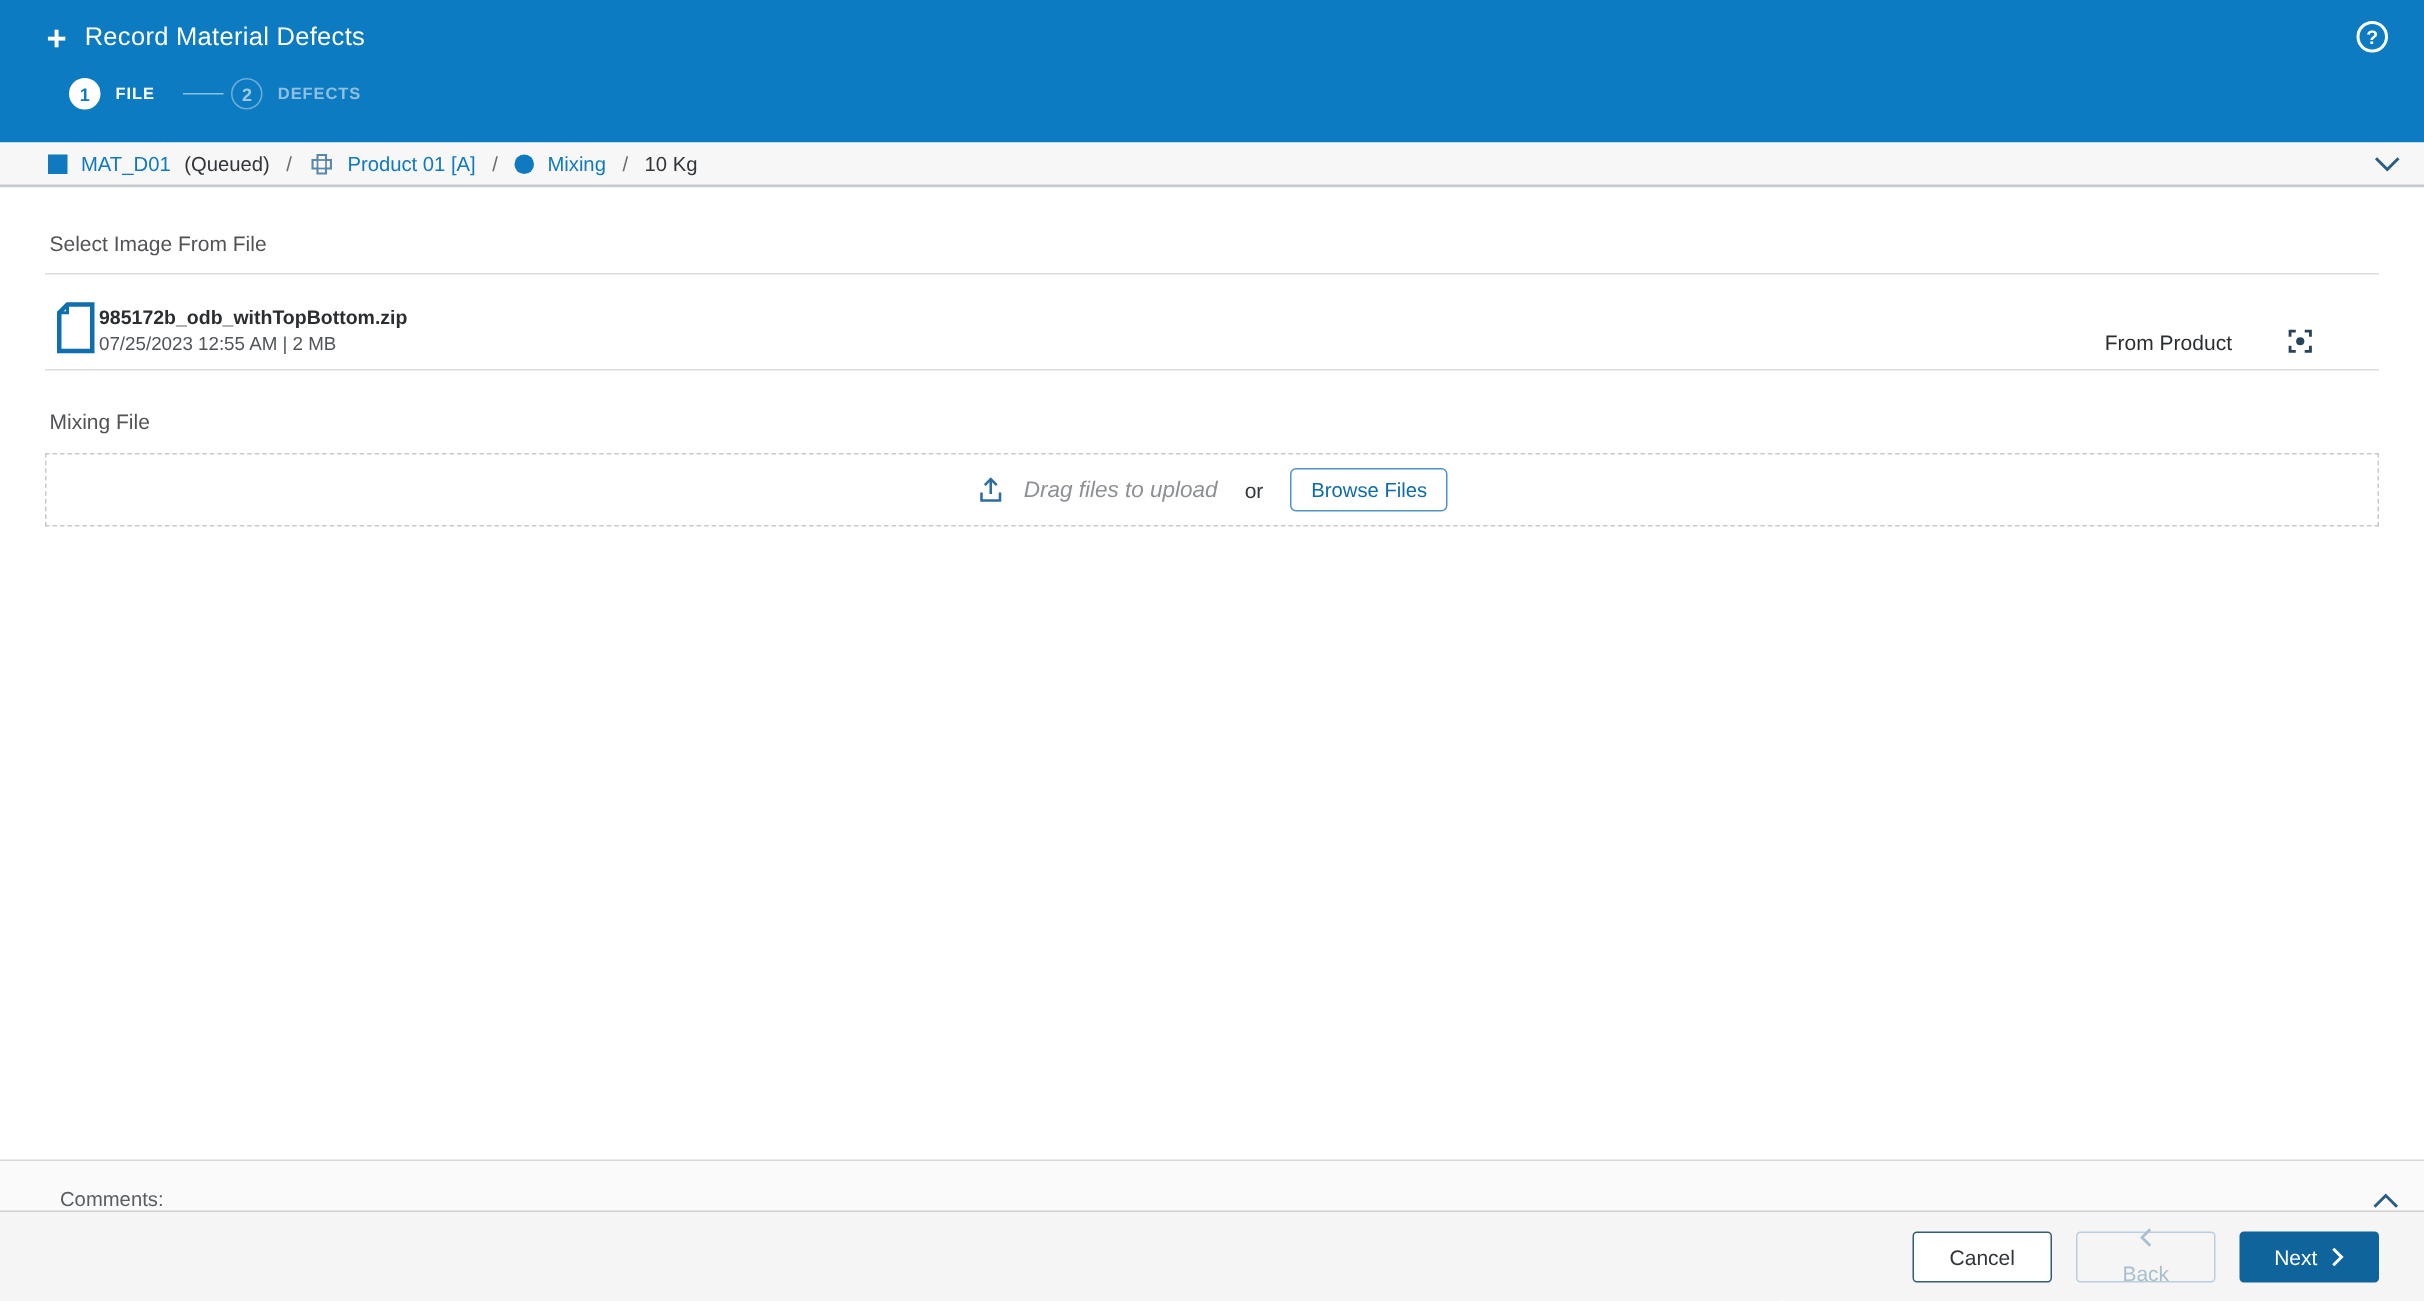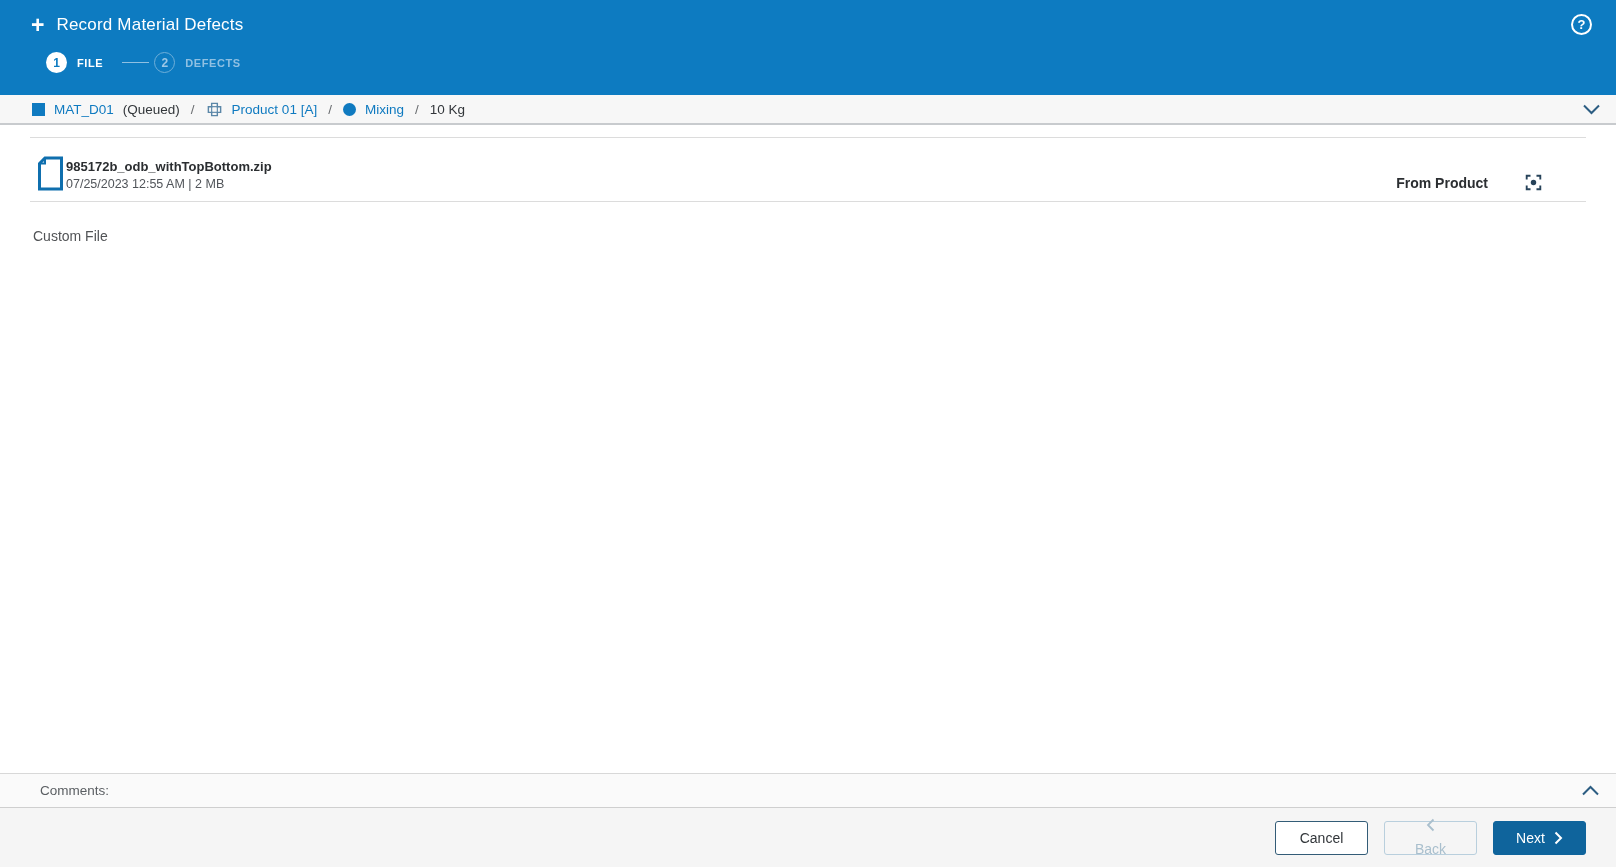--- a/index.html
+++ b/index.html
@@ -50,41 +50,41 @@
   .content { flex: 1; padding: 0 30px; overflow: hidden; background: #fff; }
   .section-heading { font-size: 14px; font-weight: 400; color: #515356; margin: 29px 3px 0; }
   .rule { border: none; border-top: 1px solid #dcdcdc; margin-top: 12px; }
   .file-row {
     display: flex; align-items: flex-end; gap: 2px;
     padding: 10px 44px 10px 7px; min-height: 63px; cursor: pointer;
   }
   .file-texts { display: flex; flex-direction: column; }
   .file-name { font-weight: bold; font-size: 13px; color: #2b2e31; }
   .file-meta { font-size: 12.5px; color: #51555a; margin-top: 3px; }
-  .file-right { margin-left: auto; display: flex; align-items: center; gap: 37px; font-weight: bold; }
+  .file-right { margin-left: auto; display: flex; align-items: center; gap: 37px; }
   .file-source { font-size: 14px; color: #2b2e31; }
   .icon-btn { cursor: pointer; display: flex; align-items: center; }
 
   .dropzone {
     margin-top: 13px; height: 49px; border: 1px dashed #c9c9c9;
     display: flex; align-items: center; justify-content: center; gap: 13px; cursor: pointer;
   }
   .drag-text { font-style: italic; color: #8d9094; font-size: 15px; }
   .or-text { color: #32363a; font-size: 14px; margin: 0 5px; }
   .browse-btn {
     border: 1px solid var(--accent-border, #4f94c5); color: #0f6cab; background: #fff;
     border-radius: 4px; padding: 6px 13px; font-size: 13.5px; cursor: pointer;
     font-family: inherit;
   }
 
   
   .comments-bar {
     flex: none; height: 35px; background: #fafafa;
     border-top: 1px solid #d8d8d8; border-bottom: 1px solid #cfcfcf;
-    display: flex; align-items: center; padding: 0 16px 0 40px;
+    display: flex; align-items: flex-end; padding: 0 16px 0 40px;
     color: #5a5e62; font-size: 13.5px;
   }
   .comments-chevron { margin-left: auto; cursor: pointer; display: flex; align-items: center; }
 
   
   .footer {
     flex: none; height: 59px; background: #f5f5f5;
     display: flex; align-items: center; justify-content: flex-end; gap: 16px; padding: 0 30px;
   }
   .btn {
@@ -142,20 +142,21 @@
     <span class="crumb-text">10 Kg</span>
     <span class="crumb-chevron">
       <svg width="19" height="13" viewBox="0 0 19 13" fill="none">
         <polyline points="2,2.5 9.5,10 17,2.5" stroke="#2c5d82" stroke-width="2"></polyline>
       </svg>
     </span>
   </div>
 
   <div class="content">
 
+    <div class="section-heading">Select Image From File</div>
     <hr class="rule">
 
     <div class="file-row">
       <span style="display:flex;align-items:center;">
         <svg width="27" height="35" viewBox="0 0 27 35" fill="none">
           <path d="M8 2 H24.5 V33 H2.5 V7.5 Z" fill="#fff" stroke="#0f6fae" stroke-width="3"></path>
           <path d="M8 2 V7.5 H2.5" stroke="#0f6fae" stroke-width="2"></path>
         </svg>
       </span>
       <span class="file-texts">
@@ -170,22 +171,34 @@
             <path d="M13.5 2 H18 V6.5" stroke="#27435a" stroke-width="2.2"></path>
             <path d="M18 13.5 V18 H13.5" stroke="#27435a" stroke-width="2.2"></path>
             <path d="M6.5 18 H2 V13.5" stroke="#27435a" stroke-width="2.2"></path>
             <circle cx="10" cy="10" r="3.2" fill="#27435a"></circle>
           </svg>
         </span>
       </span>
     </div>
     <hr class="rule" style="margin-top:0;">
 
-    <div class="section-heading" style="margin-top:26px;">Custom File</div>
-
+    <div class="section-heading" style="margin-top:26px;">Mixing File</div>
+
+    <div class="dropzone">
+      <span style="display:flex;align-items:center;">
+        <svg width="19" height="19" viewBox="0 0 20 20" fill="none">
+          <path d="M3.5 12 V17.5 H16.5 V12" stroke="#2e6da4" stroke-width="1.8"></path>
+          <path d="M10 13 V3" stroke="#2e6da4" stroke-width="1.8"></path>
+          <path d="M5.8 6.7 L10 2.5 L14.2 6.7" stroke="#2e6da4" stroke-width="1.8"></path>
+        </svg>
+      </span>
+      <span class="drag-text">Drag files to upload</span>
+      <span class="or-text">or</span>
+      <button class="browse-btn">Browse Files</button>
+    </div>
 
   </div>
 
   <div class="comments-bar">
     <span>Comments:</span>
     <span class="comments-chevron">
       <svg width="19" height="13" viewBox="0 0 19 13" fill="none">
         <polyline points="2,10.5 9.5,3 17,10.5" stroke="#2c5d82" stroke-width="2"></polyline>
       </svg>
     </span>

